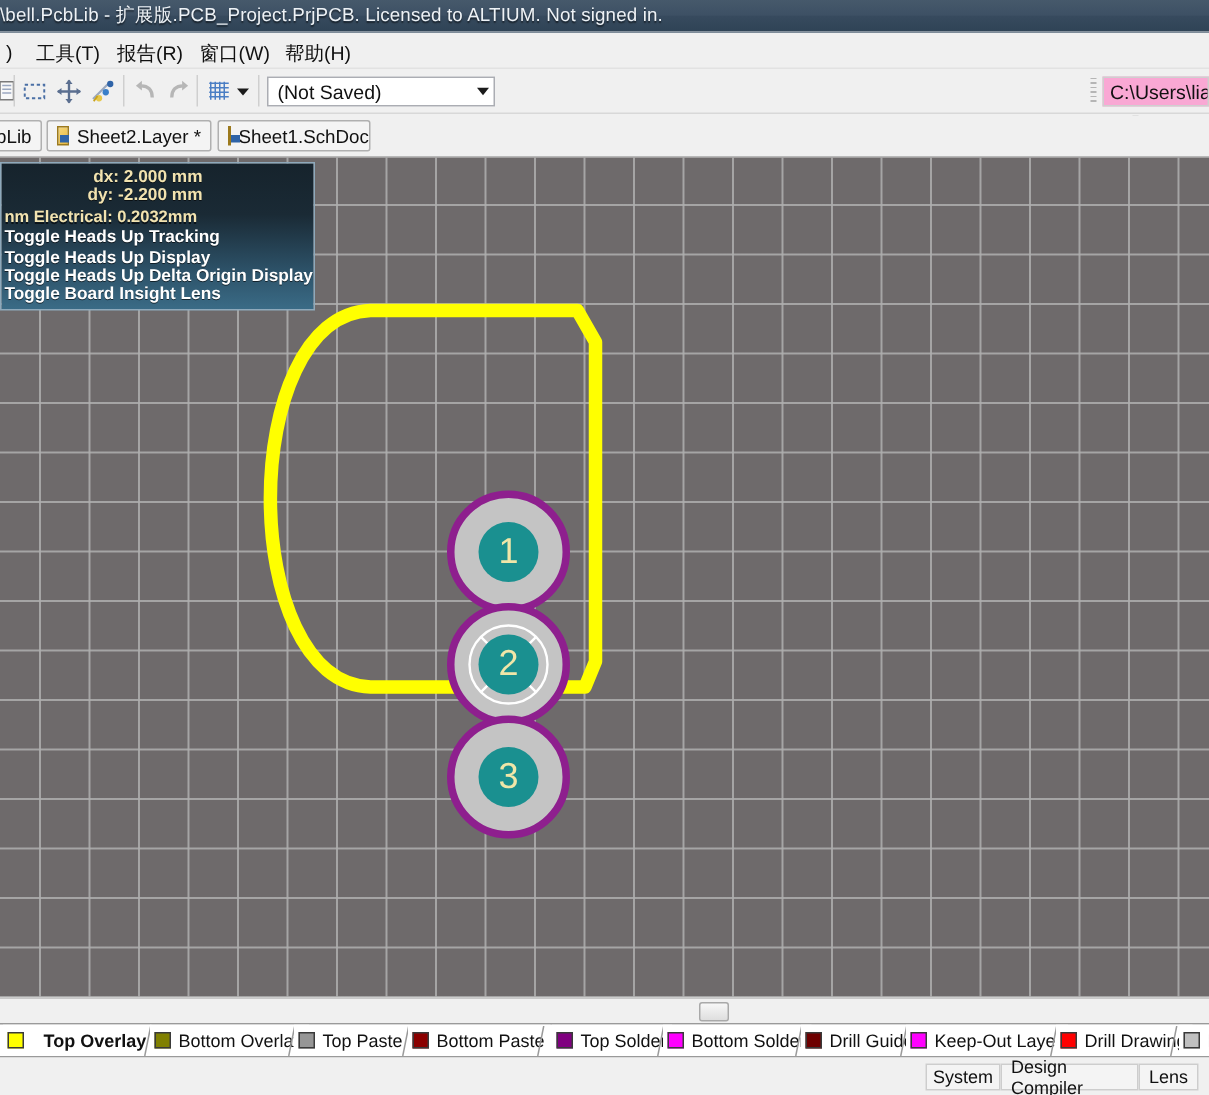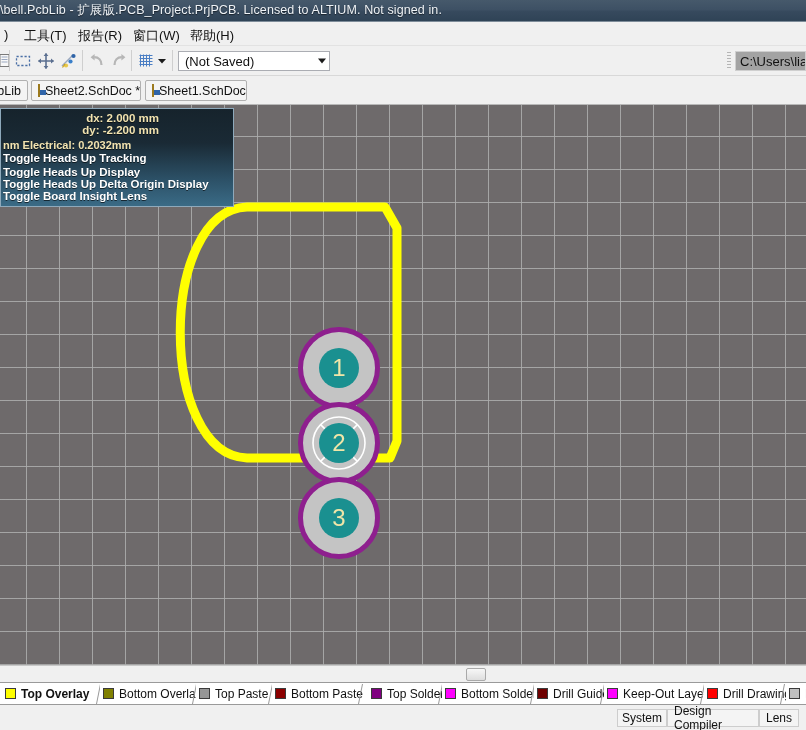--- a/index.html
+++ b/index.html
@@ -87,21 +87,21 @@
   .combo .carrow {
     position: absolute; right: 3px; top: 50%;
     transform: translateY(-50%);
     width: 0; height: 0;
     border-left: 4px solid transparent;
     border-right: 4px solid transparent;
     border-top: 5px solid #1b1b1b;
   }
   .pathbox {
     position: absolute;
-    background: #a3a3a3;
+    background: #f9a8d4;
     border: 1px solid #cfcfcf;
     box-sizing: border-box;
     font-size: 13px; color: #111;
     display: flex; align-items: center;
     padding-left: 4px;
     overflow: hidden; white-space: nowrap;
   }
 
   
   .doctabs {
@@ -144,21 +144,21 @@
       linear-gradient(to right, rgba(175,175,175,.85) 1px, transparent 1px),
       linear-gradient(to bottom, rgba(175,175,175,.85) 1px, transparent 1px);
     background-size: 33px 33px;
     background-position: -7px -2px;
     overflow: hidden;
   }
 
   
   .hud {
     position: absolute; left: 0px; top: 3px;
-    width: 234px; height: 99px;
+    width: 210px; height: 99px;
     background: linear-gradient(180deg, #16232c 0%, #1a2a35 35%, #2c5066 72%, #3a6b86 100%);
     border: 1px solid #8ea9bb;
     box-sizing: border-box;
     padding: 3px 0 0 0;
   }
   .hud-line {
     font-size: 11.5px;
     font-weight: bold;
     color: #f2e3b0;
     white-space: nowrap;
@@ -232,21 +232,21 @@
   .ltab {
     position: absolute; top: 0px;
     height: 21px;
     display: flex; align-items: center;
     font-size: 12px; color: #111;
     padding: 0 4px 0 3px;
     box-sizing: border-box;
     white-space: nowrap;
     background: #ffffff;
   }
-  .ltab.active { font-weight: bold; }
+  .ltab.active { font-weight: bold; gap: 8px; }
   .ltab .swatch {
     width: 11px; height: 11px;
     margin-right: 5px;
     border: 1px solid #3a3a3a;
     box-sizing: border-box;
     flex: 0 0 auto;
   }
   .ltab-sep {
     position: absolute; top: 1px;
     width: 9px; height: 20px;
@@ -382,21 +382,21 @@
     </div>
   </div>
 
   <div class="doctabs">
     <div class="doctab" style="left:-12px;width:40px;justify-content:flex-end">
       <span>bLib</span>
     </div>
 
     <div class="doctab" style="left:31px;width:110px">
       <span class="tabicon"></span>
-      <span>Sheet2.SchDoc *</span>
+      <span>Sheet2.Layer *</span>
     </div>
 
     <div class="doctab" style="left:145px;width:102px">
       <span class="tabicon"></span>
       <span>Sheet1.SchDoc</span>
     </div>
   </div>
 
   <div class="canvas">
 

